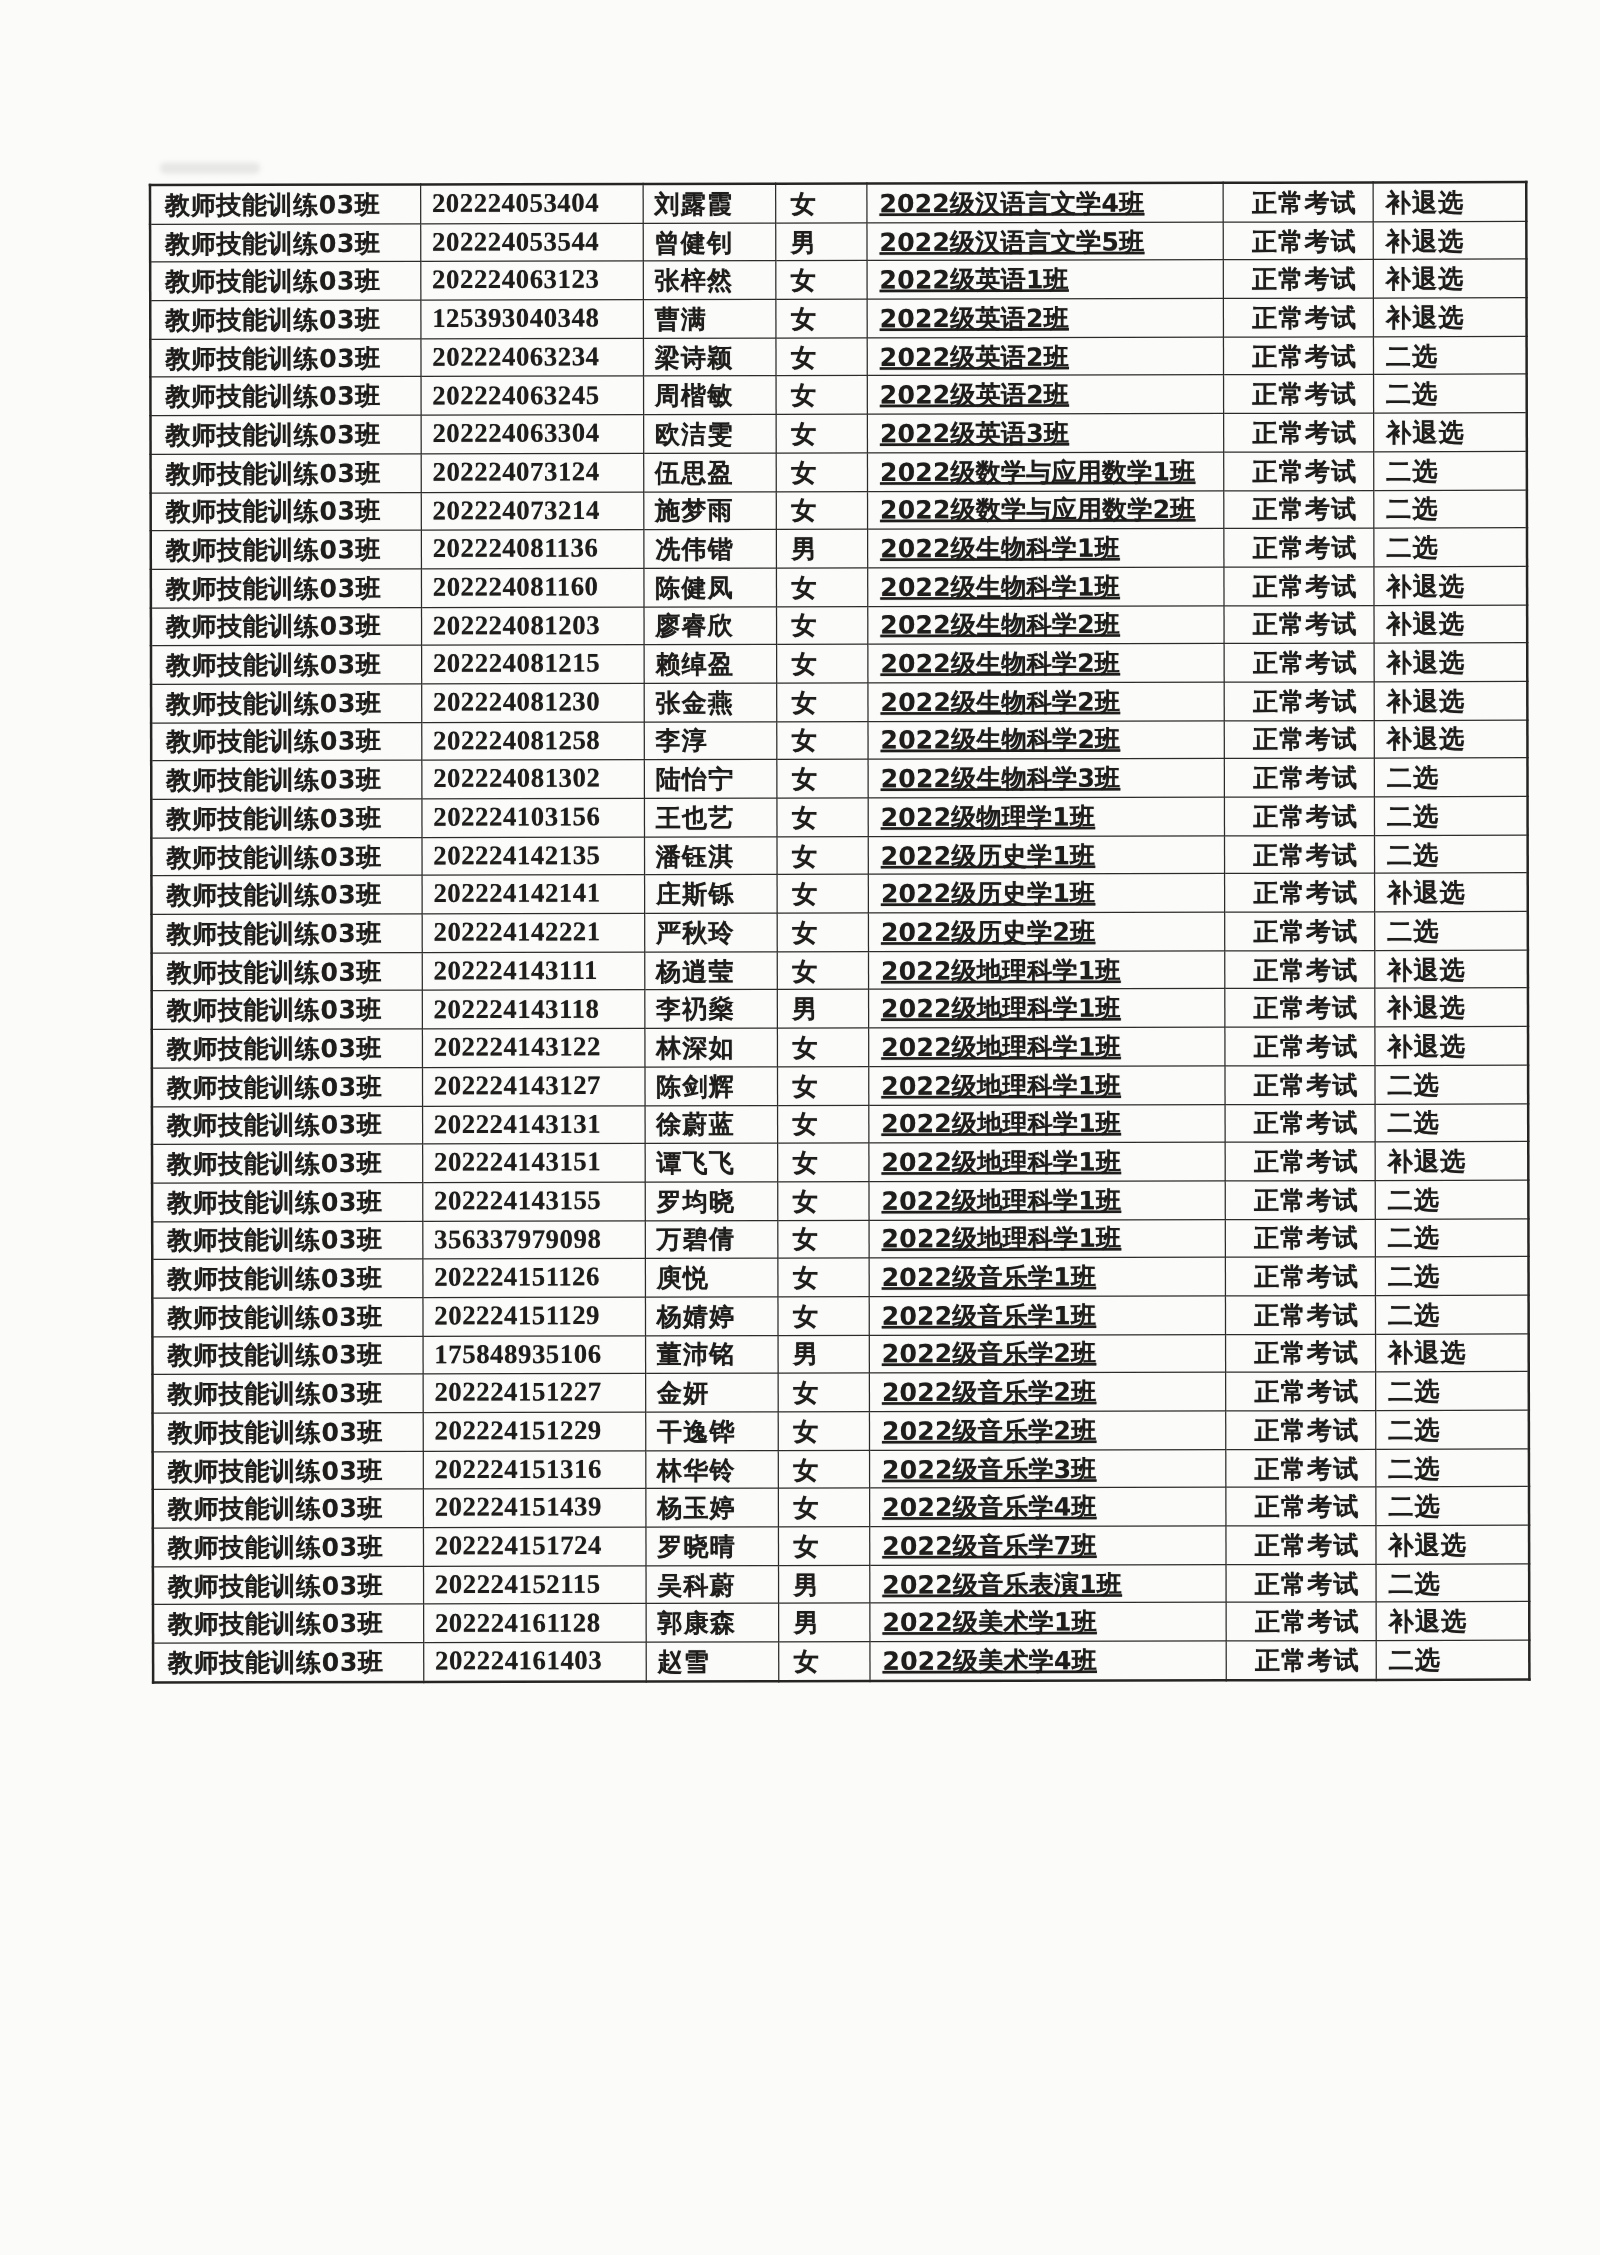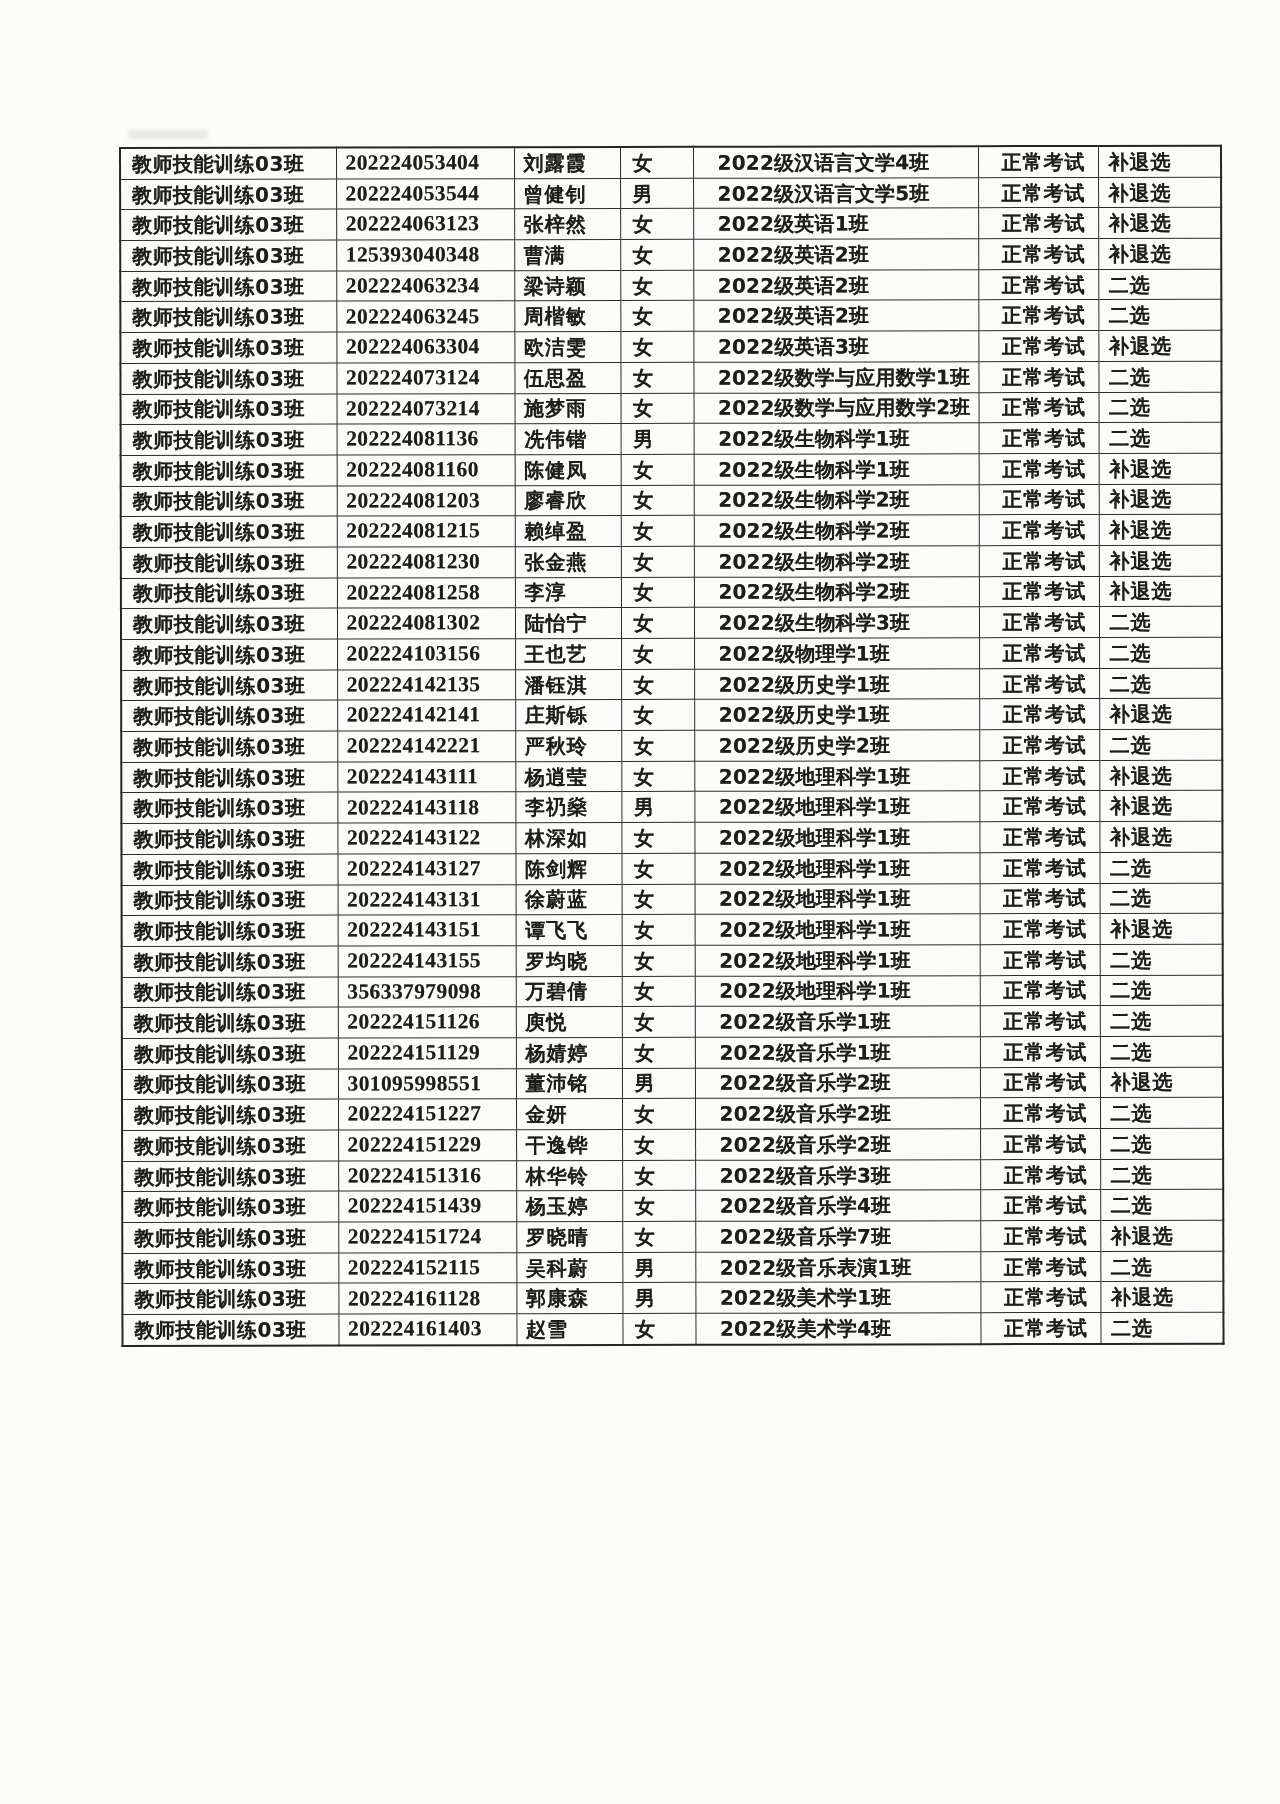--- a/index.html
+++ b/index.html
@@ -32,21 +32,21 @@
     overflow:hidden;
     line-height:1;
     vertical-align:middle;
     text-shadow:0 0 .6px rgba(30,29,27,.55);
   }
   .scan-table{border:2.2px solid #262523;}
   td.c0{padding-left:11px;letter-spacing:.5px;margin-top:20px;}
   td.c1{font-family:Liberation Serif, serif;font-size:21.5px;letter-spacing:.4px;font-weight:600;}
   td.c2{letter-spacing:1px;}
   td.c3{padding-left:12px;}
-  td.c4{padding-left:24px;letter-spacing:.2px;}
+  td.c4{padding-left:10px;letter-spacing:.2px;text-decoration:underline;}
   td.c5{padding-left:23px;letter-spacing:1px;}
   td.c6{padding-left:10px;letter-spacing:1px;}
 </style>
 </head>
 <body>
 
 <div class="page">
   <div class="smudge"></div>
   <table class="scan-table">
     <colgroup>
@@ -324,21 +324,21 @@
           <td class="c0">教师技能训练03班</td>
           <td class="c1">202224151129</td>
           <td class="c2">杨婧婷</td>
           <td class="c3">女</td>
           <td class="c4">2022级音乐学1班</td>
           <td class="c5">正常考试</td>
           <td class="c6">二选</td>
         </tr>
         <tr>
           <td class="c0">教师技能训练03班</td>
-          <td class="c1">301095998551</td>
+          <td class="c1">175848935106</td>
           <td class="c2">董沛铭</td>
           <td class="c3">男</td>
           <td class="c4">2022级音乐学2班</td>
           <td class="c5">正常考试</td>
           <td class="c6">补退选</td>
         </tr>
         <tr>
           <td class="c0">教师技能训练03班</td>
           <td class="c1">202224151227</td>
           <td class="c2">金妍</td>

